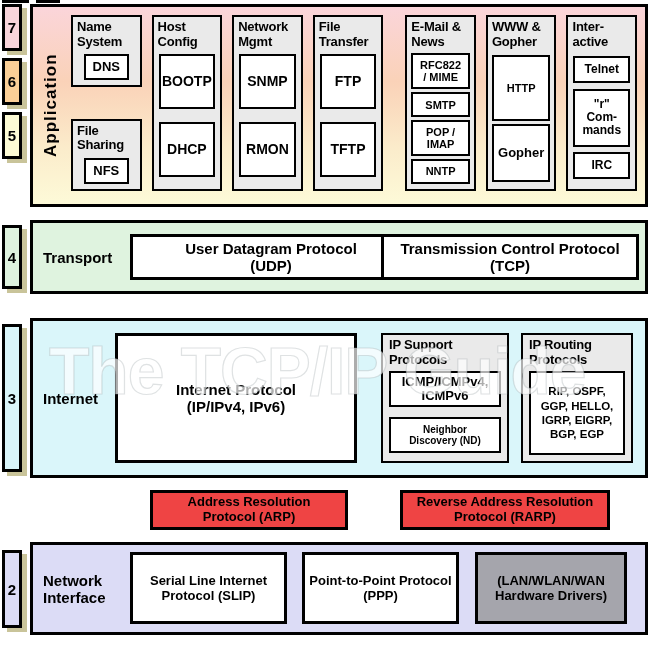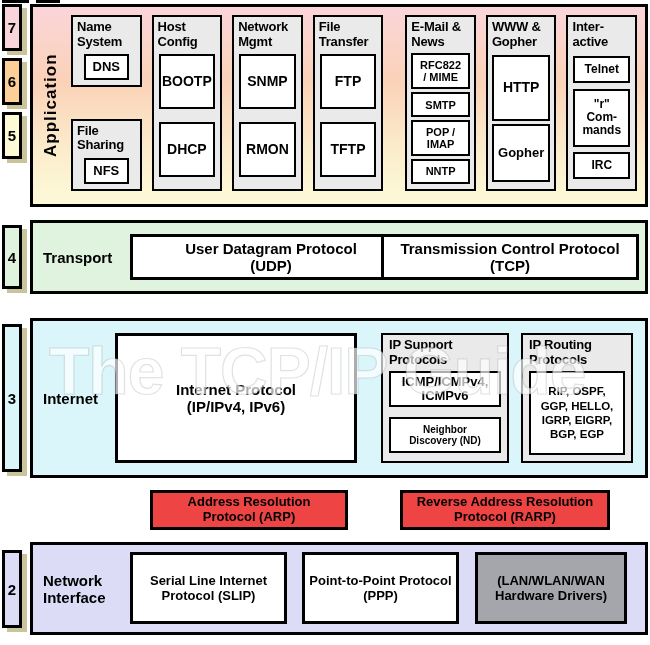--- a/index.html
+++ b/index.html
@@ -46,21 +46,21 @@
   .pbox { background:#fff; border:2px solid #000; display:flex; align-items:center; justify-content:center;
           text-align:center; line-height:1.1; }
   .stack { flex:1; display:flex; flex-direction:column; gap:13px; padding:5px 1px 9px; }
   .stack .pbox { flex:1; font-size:14px; }
   .dns { height:26px; margin:5px 7px 2px; font-size:13px; }
   .email-stack { flex:1; display:flex; flex-direction:column; justify-content:space-between; padding:4px 0 2px; }
   .email-stack .pbox { font-size:11px; }
   .bx-rfc,.bx-pop { height:36px; }
   .bx-smtp,.bx-nntp { height:25px; }
   .www-stack { flex:1; display:flex; flex-direction:column; justify-content:space-between; padding:6px 0 4px; }
-  .bx-http { height:66px; font-size:14px; }
+  .bx-http { height:66px; font-size:11px; }
   .bx-gopher { height:58px; font-size:13px; }
   .int-stack { flex:1; display:flex; flex-direction:column; justify-content:space-evenly; padding:2px 1px; }
   .int-stack .pbox { font-size:12px; }
   .bx-telnet,.bx-irc { height:27px;text-align:right; }
   .bx-rcmd { height:58px; }
 
   
   .side-label { position:absolute; left:10px; top:50%; transform:translateY(-50%); font-size:15px; z-index:3; }
   .bigbox { position:absolute; background:#fff; border:3px solid #000; display:flex;
             align-items:center; justify-content:center; text-align:center; z-index:2; }

